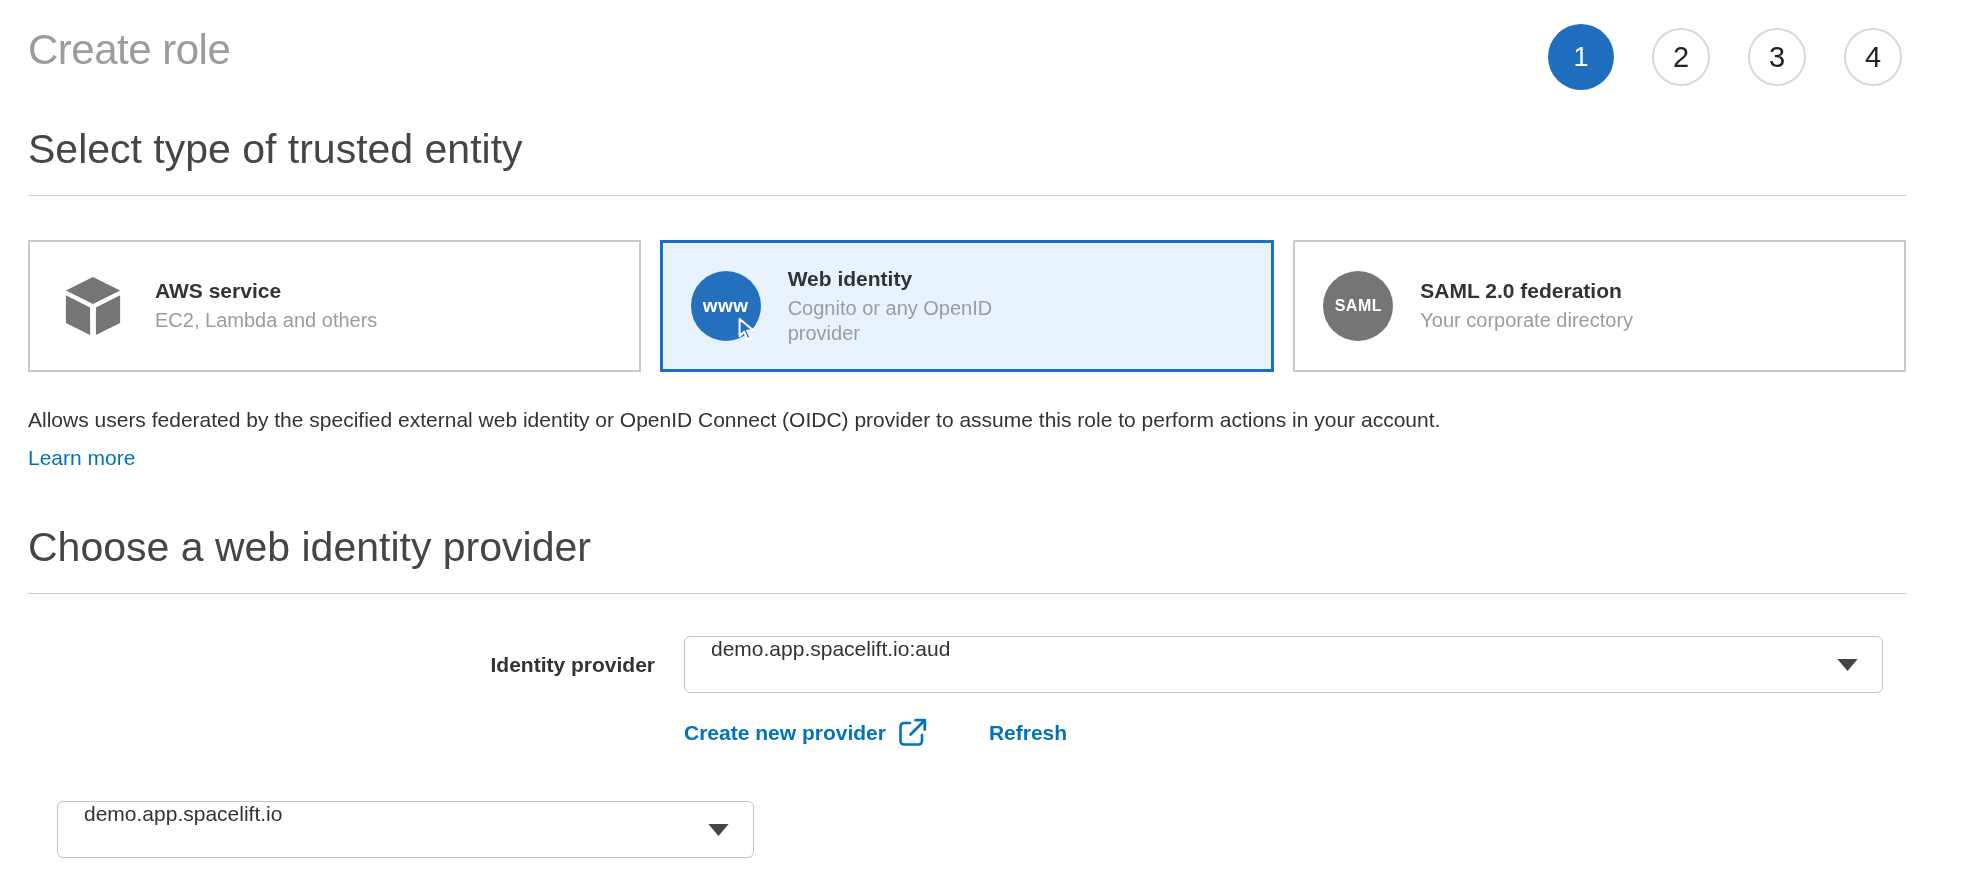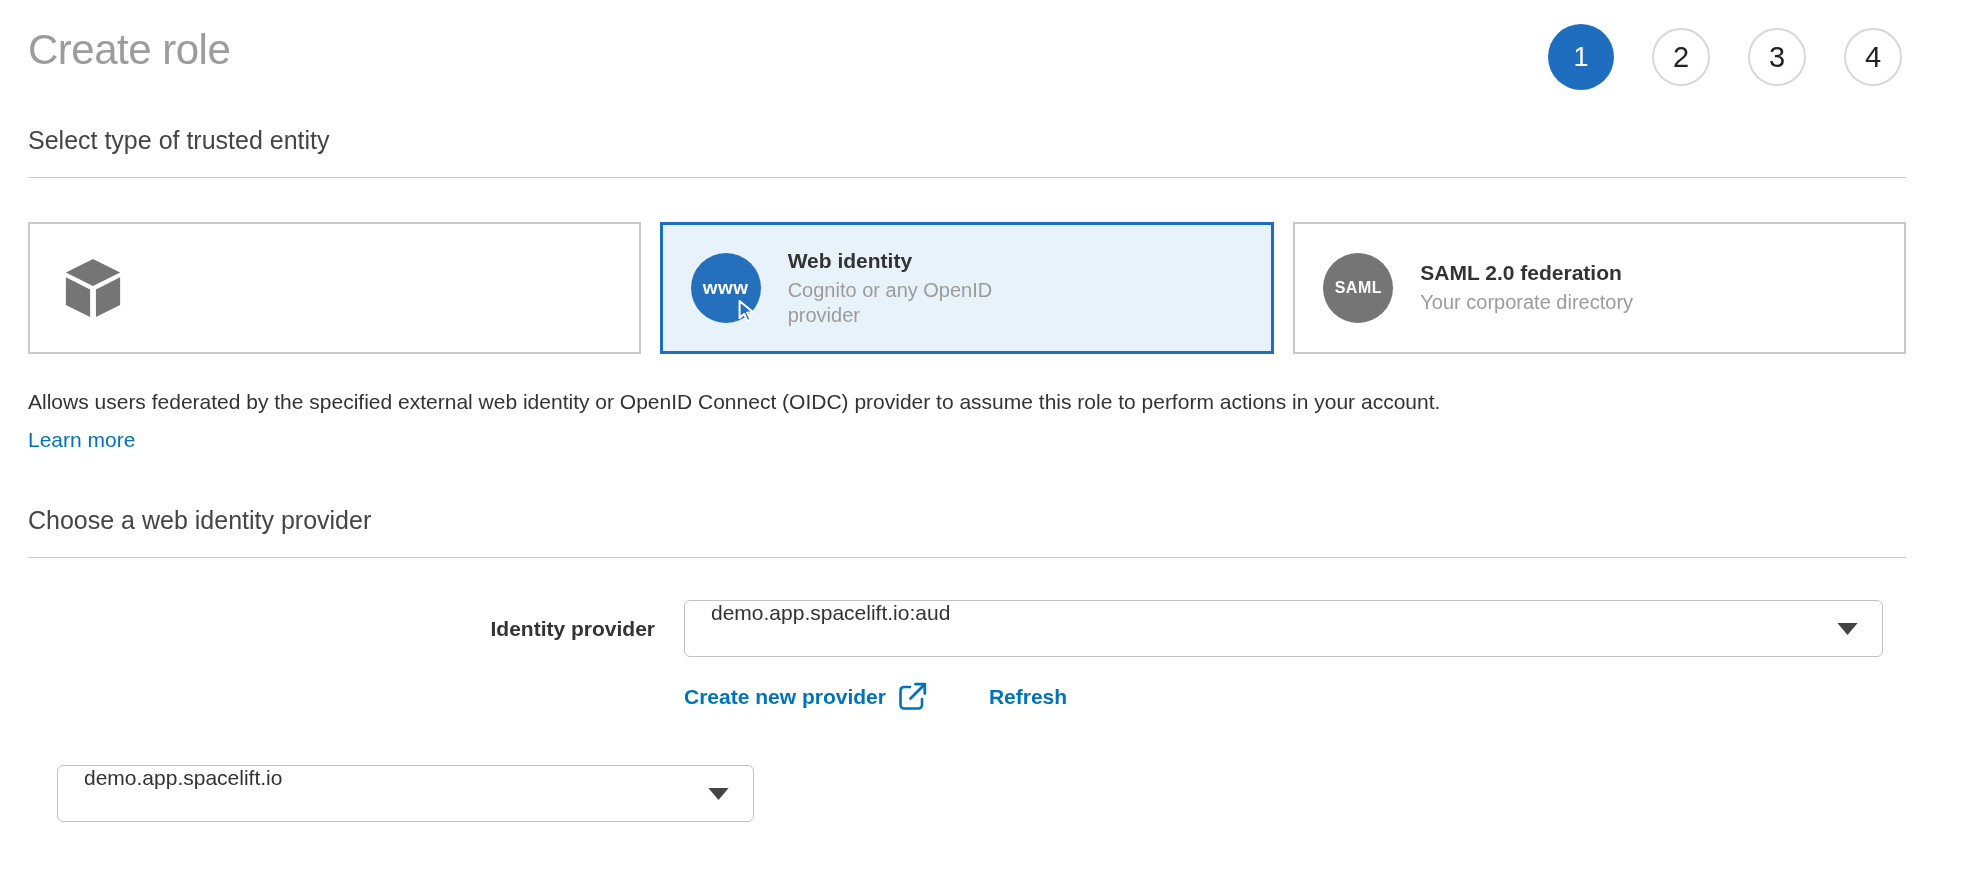--- a/index.html
+++ b/index.html
@@ -17,21 +17,21 @@
   .steps { display: flex; align-items: center; gap: 38px; margin-top: 14px; padding-right: 4px; }
   .step {
     width: 58px; height: 58px; border-radius: 50%;
     background: #fff; border: 2px solid #d8d8d8;
     display: flex; align-items: center; justify-content: center;
     font-size: 29px; color: #222;
   }
   .step.active { width: 66px; height: 66px; background: #1f6dbf; border: none; color: #fff; font-size: 27px; }
 
   
-  .section-heading { margin: 40px 0 0 0; font-size: 25px; font-weight: 400; color: #454545; }
+  .section-heading { margin: 40px 0 0 0; font-size: 41px; font-weight: 400; color: #454545; }
   .section-heading.second { margin-top: 54px; }
   hr.rule { border: none; border-top: 1px solid #cccccc; margin: 22px 0 0 0; }
 
   
   .cards { display: flex; gap: 19px; margin-top: 44px; }
   .card {
     flex: 1; height: 132px; background: #fff;
     border: 2px solid #c9c9c9;
     display: flex; align-items: center;
     padding: 0 8px 0 28px; gap: 27px; cursor: pointer;
@@ -108,20 +108,24 @@
   <div class="cards">
 
     <div class="card">
       <span class="icon-wrap">
         <svg width="62" height="62" viewBox="0 0 64 64">
           <polygon points="32,2 60,16 32,30 4,16" fill="#757575"></polygon>
           <polygon points="4,21 29,33.5 29,62 4,49.5" fill="#757575"></polygon>
           <polygon points="60,21 35,33.5 35,62 60,49.5" fill="#757575"></polygon>
         </svg>
       </span>
+      <div class="card-text">
+        <div class="card-title">AWS service</div>
+        <div class="card-sub">EC2, Lambda and others</div>
+      </div>
     </div>
 
 
     <div class="card selected">
       <span class="icon-wrap">
         <span class="badge-circle www">
           <span>www</span>
           <svg class="cursor-svg" width="22" height="24" viewBox="0 0 24 26">
             <path d="M5 2 L5 21 L10 16 L13.5 24 L17 22.3 L13.3 14.8 L19.5 14.2 Z" fill="#2470bd" stroke="#ffffff" stroke-width="2.2" stroke-linejoin="round"></path>
           </svg>

